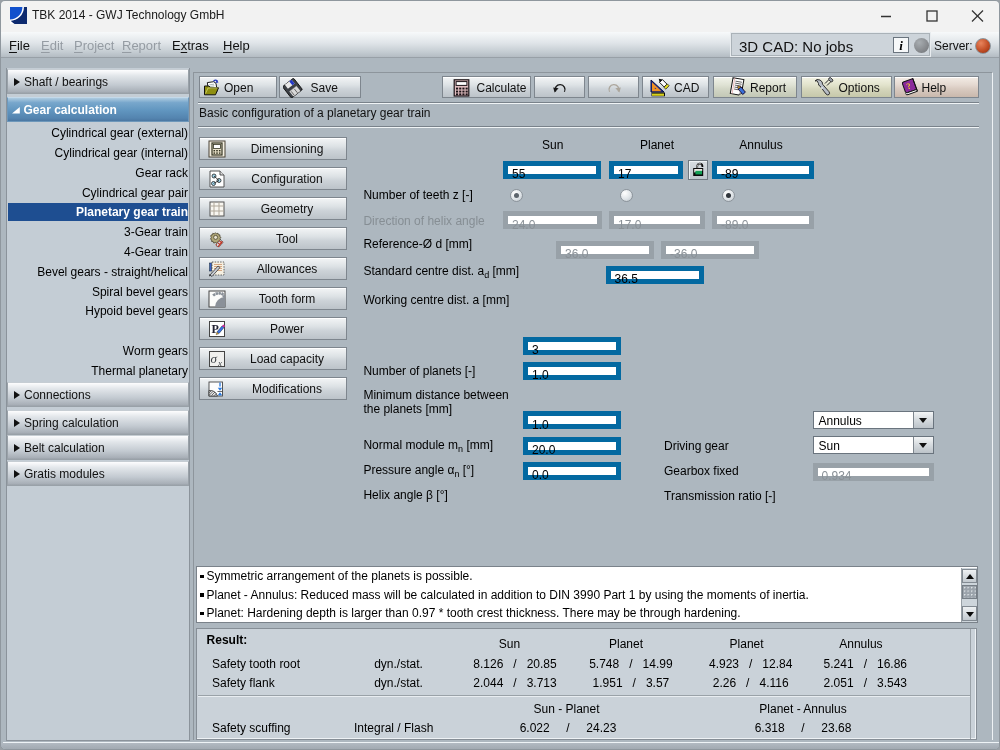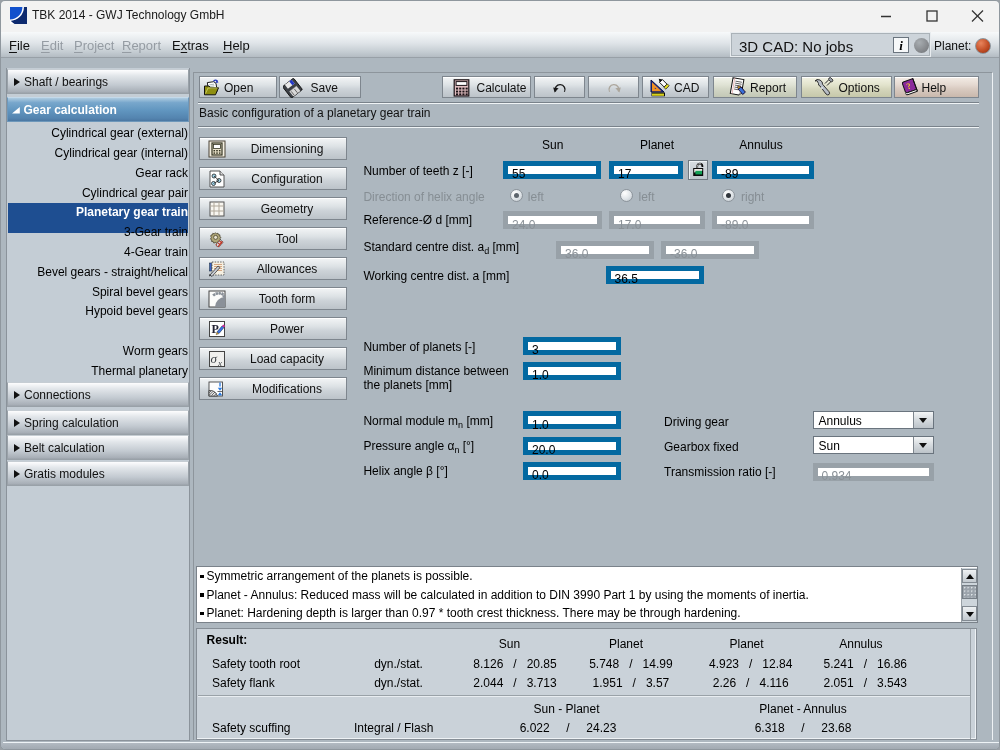--- a/index.html
+++ b/index.html
@@ -25,41 +25,41 @@
   background:linear-gradient(#fdfdfe, #e2e6ea 25%, #c3cad1 65%, #a8afb7 94%, #9ba2aa);
   border:1px solid #99a1a8; border-top-color:#c6cdd3; font-size:12px; color:#111; line-height:24px; }
 .nav-h .lbl { position:absolute; left:16px; top:0; }
 .nav-h .tri { position:absolute; left:6px; top:8px; width:0; height:0;
   border-left:6px solid #111; border-top:4.5px solid transparent; border-bottom:4.5px solid transparent; }
 .nav-h.blue { background:linear-gradient(#aecbe0, #78a7cc 20%, #6095bf 55%, #5484af 88%, #4a77a2);
   border-color:#6d97ba; border-top-color:#c3d9ea; color:#fff; font-weight:bold; font-size:12px; }
 .nav-h.blue .lbl { left:15.5px; }
 .nav-item { position:absolute; left:1px; width:180px; height:19.8px; font-size:12px; color:#000;
   line-height:19.8px; padding-left:14.5px; }
-.nav-item.sel { background:#1e4e91; color:#fff; font-weight:bold; height:30px; line-height:18px; }
+.nav-item.sel { background:#1e4e91; color:#fff; font-weight:bold; height:18px; line-height:18px; }
 
 .content { position:absolute; left:192px; top:71px; width:800px; height:668px;
   border:1px solid #8d959c; border-right:1px solid #eef2f5; border-bottom:none; background:#adb7bf; }
 
 .tbtn { position:absolute; top:3px; height:22px; border:1px solid #7e868e;
   background:linear-gradient(#f3f5f6, #dde2e5 40%, #cdd3d8 60%, #bcc3c9);
   box-shadow:inset 0 1px 0 #fff; font-size:12px; color:#111; }
 .tbtn .ic { position:absolute; left:6px; top:2px; }
 .tbtn .tx { position:absolute; left:28px; top:4px; }
 .groove { position:absolute; left:4px; width:781px; height:2px;
   border-top:1px solid #79828a; border-bottom:1px solid #f0f4f6; }
 .sec-title { position:absolute; left:5px; font-size:12px; color:#111; }
 
 .sbtn { position:absolute; left:5px; width:148px; height:23px; border:1px solid #7e868e;
   background:linear-gradient(#f3f5f6, #dde2e5 40%, #cdd3d8 60%, #bcc3c9);
   box-shadow:inset 0 1px 0 #fff; font-size:12px; color:#111; }
 .sbtn .ic { position:absolute; left:8px; top:2px; width:18px; height:18px; }
 .sbtn .tx { position:absolute; left:28px; right:0; top:4px; text-align:center; }
 
-.flabel { position:absolute; font-size:12px; color:#000; }
+.flabel { position:absolute; font-size:12px; color:#000;margin-top:24px; }
 .flabel.dis { color:#868e94; }
 .inp { position:absolute; background:#fff; border:5px solid #0369a1; font-size:12px; color:#000;
   padding:1.5px 0 0 4px; height:18px; }
 .inp.dis { border-color:#98a1a8; color:#8a9197; }
 .inp.dis2 { border-color:#98a1a8; color:#8a9197; }
 .hdr { position:absolute; font-size:12px; color:#000; }
 sub { font-size:9px; vertical-align:-3px; }
 
 .radio { position:absolute; width:13px; height:13px; border-radius:50%;
   background:radial-gradient(circle at 35% 30%, #ffffff, #dfe4e8 55%, #b8c0c6); border:1px solid #8c949b; }
@@ -109,21 +109,21 @@
     <div class="menu-item dis" style="left:40px"><u>E</u>dit</div>
     <div class="menu-item dis" style="left:73px"><u>P</u>roject</div>
     <div class="menu-item dis" style="left:121px"><u>R</u>eport</div>
     <div class="menu-item" style="left:171px">E<u>x</u>tras</div>
     <div class="menu-item" style="left:222px"><u>H</u>elp</div>
     <div style="position:absolute;left:730px;top:1px;width:199px;height:23px;background:#cdd4da;border:1px solid #aab2b8;box-shadow:0 0 0 1px #e8ecef">
       <div style="position:absolute;left:7px;top:4px;font-size:15px;color:#111">3D CAD: No jobs</div>
       <div style="position:absolute;left:161px;top:3px;width:16px;height:16px;background:#f6f8f9;border:1px solid #6a747e;font-family:'Liberation Serif',serif;font-weight:bold;font-style:italic;font-size:13px;text-align:center;line-height:15px">i</div>
       <div style="position:absolute;left:182px;top:4px;width:15px;height:15px;border-radius:50%;background:radial-gradient(circle at 35% 30%,#a8adb1,#86898d 60%,#6e7174)"></div>
     </div>
-    <div style="position:absolute;left:933px;top:7px;font-size:12px;color:#111">Planet:</div>
+    <div style="position:absolute;left:933px;top:7px;font-size:12px;color:#111">Server:</div>
     <div style="position:absolute;left:974px;top:6px;width:16px;height:16px;border-radius:50%;background:radial-gradient(circle at 35% 30%,#e8845c,#c24e26 55%,#8e2d10);border:1px solid #8c949b"></div>
   </div>
 
   <div class="nav" id="nav">
     <div class="nav-h" style="top:0.5px">
         <span class="tri"></span>
         <span class="lbl">Shaft / bearings</span>
       </div>
     <div class="nav-h blue" style="top:29px">
         <svg style="position:absolute;left:4px;top:9px" width="8" height="7" viewBox="0 0 8 7">

